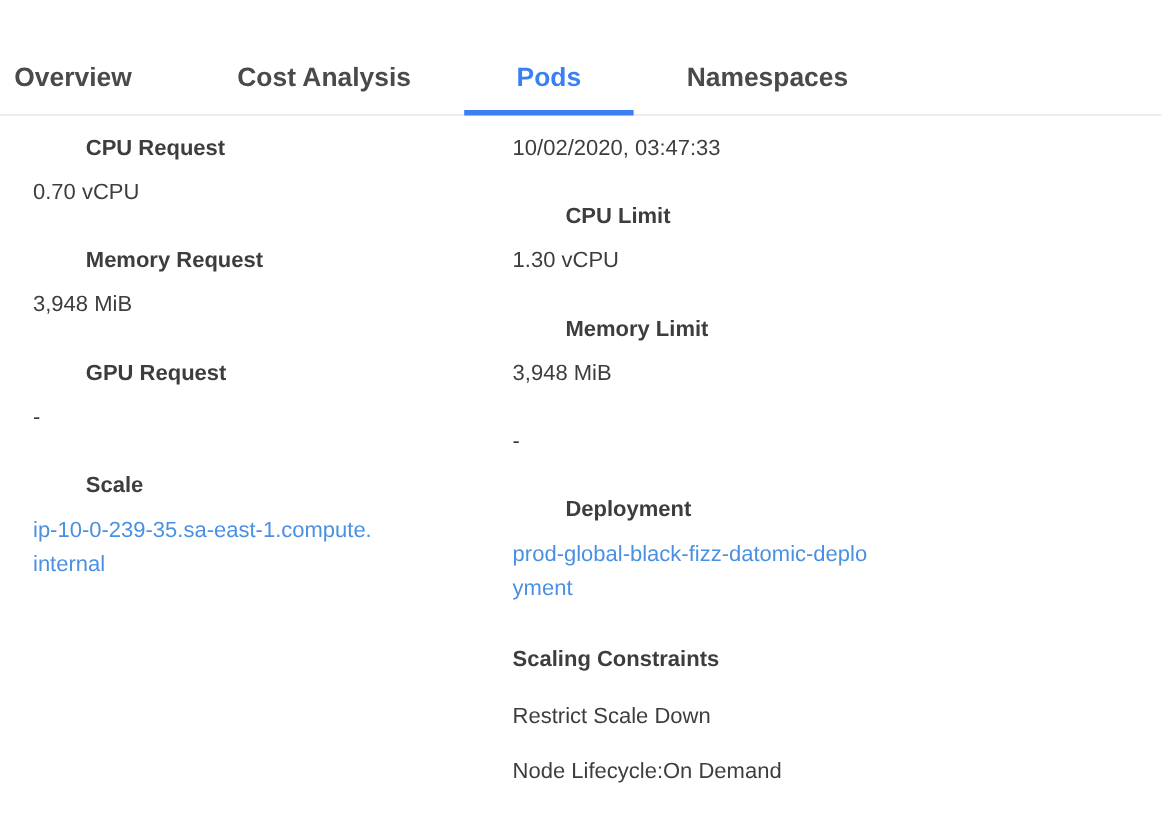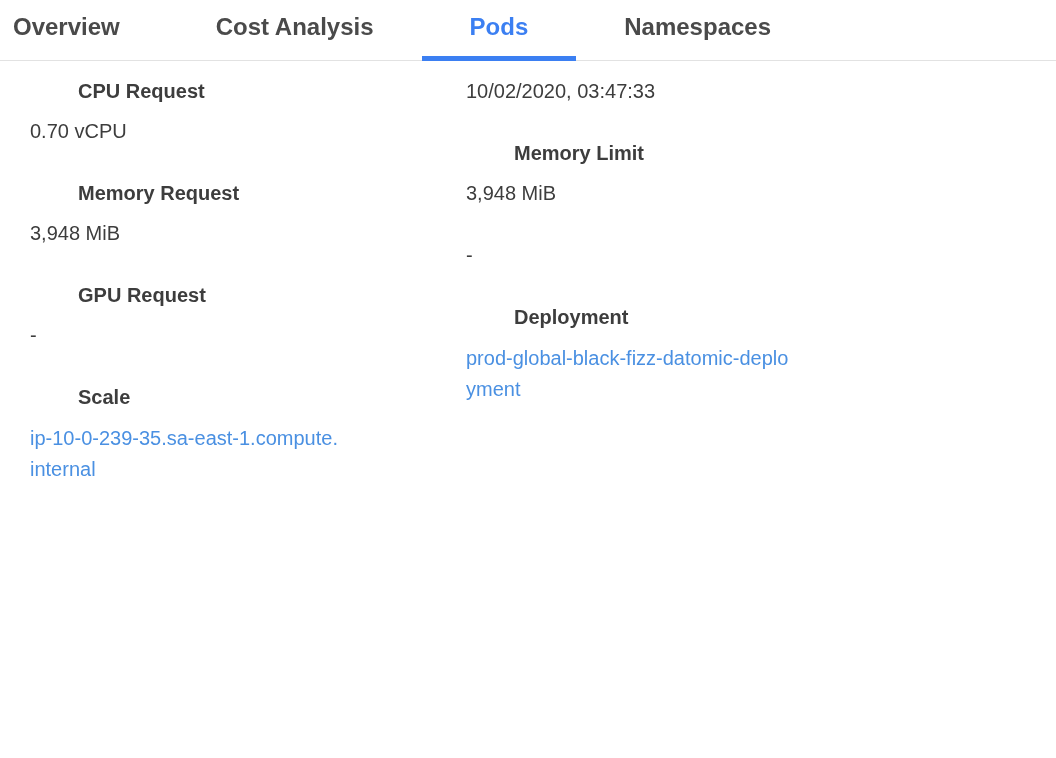--- a/index.html
+++ b/index.html
@@ -12,20 +12,21 @@
     color: #3d3d3d;
     overflow: hidden;
   }
 
   
   .tabbar {
     display: flex;
     height: 61px;
     border-bottom: 1px solid #e2e2e2;
     background: #ffffff;
+    margin-top: 44px;
   }
   .tab {
     position: relative;
     display: flex;
     align-items: center;
     padding: 0 48px 6px 48px;
     font-size: 24px;
     font-weight: 600;
     color: #4a4a4a;
     cursor: pointer;
@@ -124,31 +125,40 @@
       <div class="field-label">Scale</div>
       <span class="link link-value host-link">ip-10-0-239-35.sa-east-1.compute.internal</span>
     </div>
 
   </div>
 
   <div class="col-right">
 
     <div class="single-row">10/02/2020, 03:47:33</div>
 
+    <div class="field">
+      <div class="field-label">CPU Limit</div>
+      <div class="field-value">1.30 vCPU</div>
+    </div>
 
     <div class="field">
       <div class="field-label">Memory Limit</div>
       <div class="field-value">3,948 MiB</div>
     </div>
 
     <div class="field">
       <div class="field-value">-</div>
     </div>
 
     <div class="field">
       <div class="field-label">Deployment</div>
       <span class="link link-value deploy-link">prod-global-black-fizz-datomic-deployment</span>
     </div>
 
+    <div>
+      <div class="sc-title">Scaling Constraints</div>
+      <div class="sc-item">Restrict Scale Down</div>
+      <div class="sc-item">Node Lifecycle:On Demand</div>
+    </div>
 
   </div>
 
 </main>
 
 </body></html>

